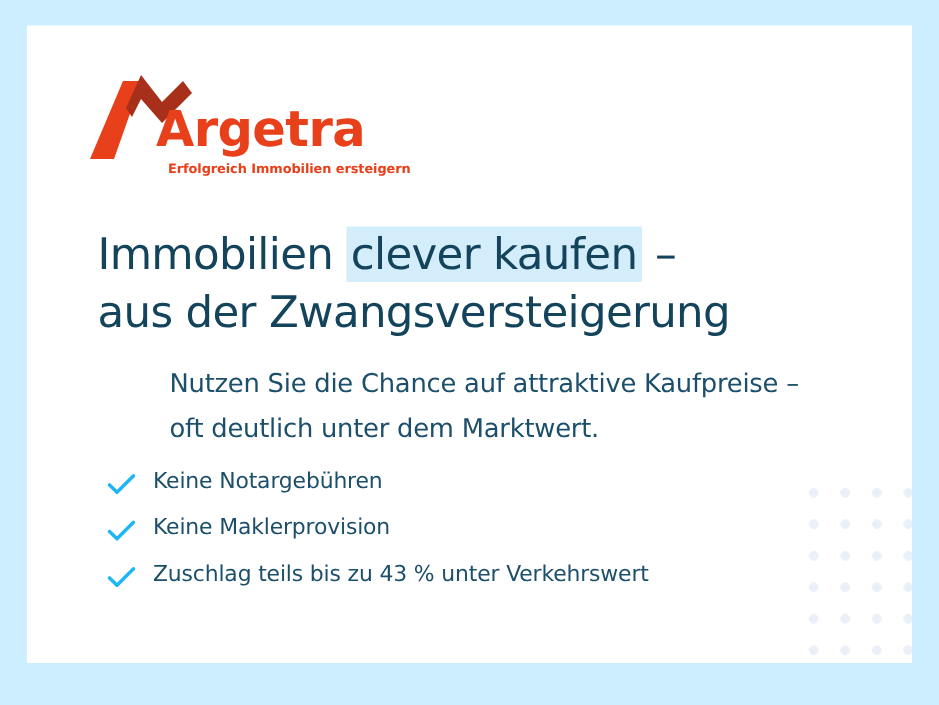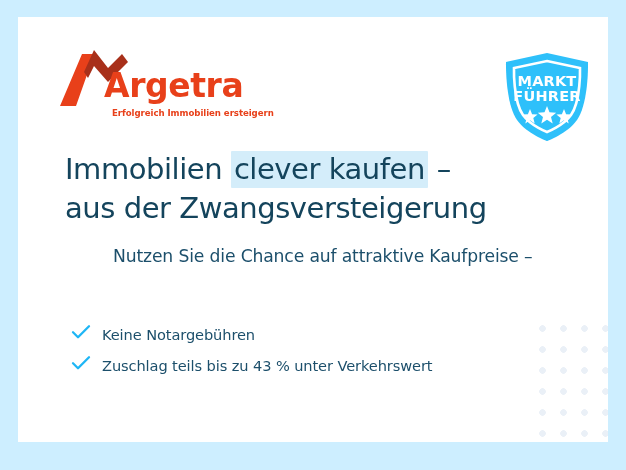--- a/index.html
+++ b/index.html
@@ -88,21 +88,21 @@
     margin-left:48px;
   }
 
   
   #bullet-list {
     position:absolute; left:50px; top:295px;
     width:470px;
   }
   .bullet-row {
     display:flex;
-    align-items:flex-end;
+    align-items:flex-start;
     height:31px;
   }
   .bullet-check {
     width:26px; min-width:26px; height:22px;
     display:flex; align-items:center; justify-content:center;
   }
   .bullet-check svg { display:block; }
   .bullet-text {
     font-family:"DejaVu Sans", sans-serif;
     font-size:14.6px;
@@ -125,56 +125,52 @@
       <div id="logo-mark">
         <svg width="70" height="58" viewBox="0 0 70 58">
           <polygon points="18,58 2,58 24,6 38,6 30,24" fill="#e8401a"></polygon>
           <polygon points="26,24 36,2 50,20 64,6 70,14 50,34 36,18 30,30" fill="#a8301a"></polygon>
         </svg>
       </div>
       <div id="logo-word">Argetra</div>
       <div id="logo-tagline">Erfolgreich Immobilien ersteigern</div>
     </div>
 
-    <div id="badge">
-      <svg width="90" height="92" viewBox="0 0 90 92">
-        <path d="M45 2 L86 11 C86 11 87 52 75 69 C65 83 45 90 45 90 C45 90 25 83 15 69 C3 52 4 11 4 11 Z" fill="#2ec0fa"></path>
-        <path d="M45 10 L78 17 C78 17 79 50 69 64 C61 75 45 81 45 81 C45 81 29 75 21 64 C11 50 12 17 12 17 Z" fill="none" stroke="#ffffff" stroke-width="2.6"></path>
-        <text x="45" y="35" text-anchor="middle" font-family="DejaVu Sans, sans-serif" font-size="14.5" font-weight="700" fill="#ffffff" letter-spacing="0.2">MARKT</text>
-        <text x="45" y="50" text-anchor="middle" font-family="DejaVu Sans, sans-serif" font-size="14.5" font-weight="700" fill="#ffffff" letter-spacing="0.2">FÜHRER</text>
-        <g fill="#ffffff">
-          <polygon points="28,58 30.1,63.2 35.6,63.5 31.3,67 32.7,72.4 28,69.3 23.3,72.4 24.7,67 20.4,63.5 25.9,63.2"></polygon>
-          <polygon points="45,55 47.5,61.3 54.2,61.7 49,65.9 50.7,72.4 45,68.7 39.3,72.4 41,65.9 35.8,61.7 42.5,61.3"></polygon>
-          <polygon points="62,58 64.1,63.2 69.6,63.5 65.3,67 66.7,72.4 62,69.3 57.3,72.4 58.7,67 54.4,63.5 59.9,63.2"></polygon>
-        </g>
-      </svg>
-    </div>
 
     <h1 id="headline">
       <span>Immobilien </span><span class="hl-mark">clever kaufen</span><span> –</span><br>
       <span>aus der Zwangsversteigerung</span>
     </h1>
 
     <p id="subheadline">
       <span>Nutzen Sie die Chance auf attraktive Kaufpreise –</span><br>
+      <span>oft deutlich unter dem Marktwert.</span>
     </p>
 
     <ul id="bullet-list">
       <li class="bullet-row">
         <span class="bullet-check">
           <svg width="20" height="16" viewBox="0 0 20 16">
               <path d="M2 8.3 L7 13.2 L18 2.2" fill="none" stroke="#1fb6f5" stroke-width="2.3" stroke-linecap="round" stroke-linejoin="round"></path>
             </svg>
         </span>
         <span class="bullet-text">Keine Notargebühren</span>
       </li>
       <li class="bullet-row">
         <span class="bullet-check">
           <svg width="20" height="16" viewBox="0 0 20 16">
               <path d="M2 8.3 L7 13.2 L18 2.2" fill="none" stroke="#1fb6f5" stroke-width="2.3" stroke-linecap="round" stroke-linejoin="round"></path>
             </svg>
         </span>
+        <span class="bullet-text">Keine Maklerprovision</span>
+      </li>
+      <li class="bullet-row">
+        <span class="bullet-check">
+          <svg width="20" height="16" viewBox="0 0 20 16">
+              <path d="M2 8.3 L7 13.2 L18 2.2" fill="none" stroke="#1fb6f5" stroke-width="2.3" stroke-linecap="round" stroke-linejoin="round"></path>
+            </svg>
+        </span>
         <span class="bullet-text">Zuschlag teils bis zu 43 % unter Verkehrswert</span>
       </li>
     </ul>
 
   </div>
 </div>
 
 </body></html>

